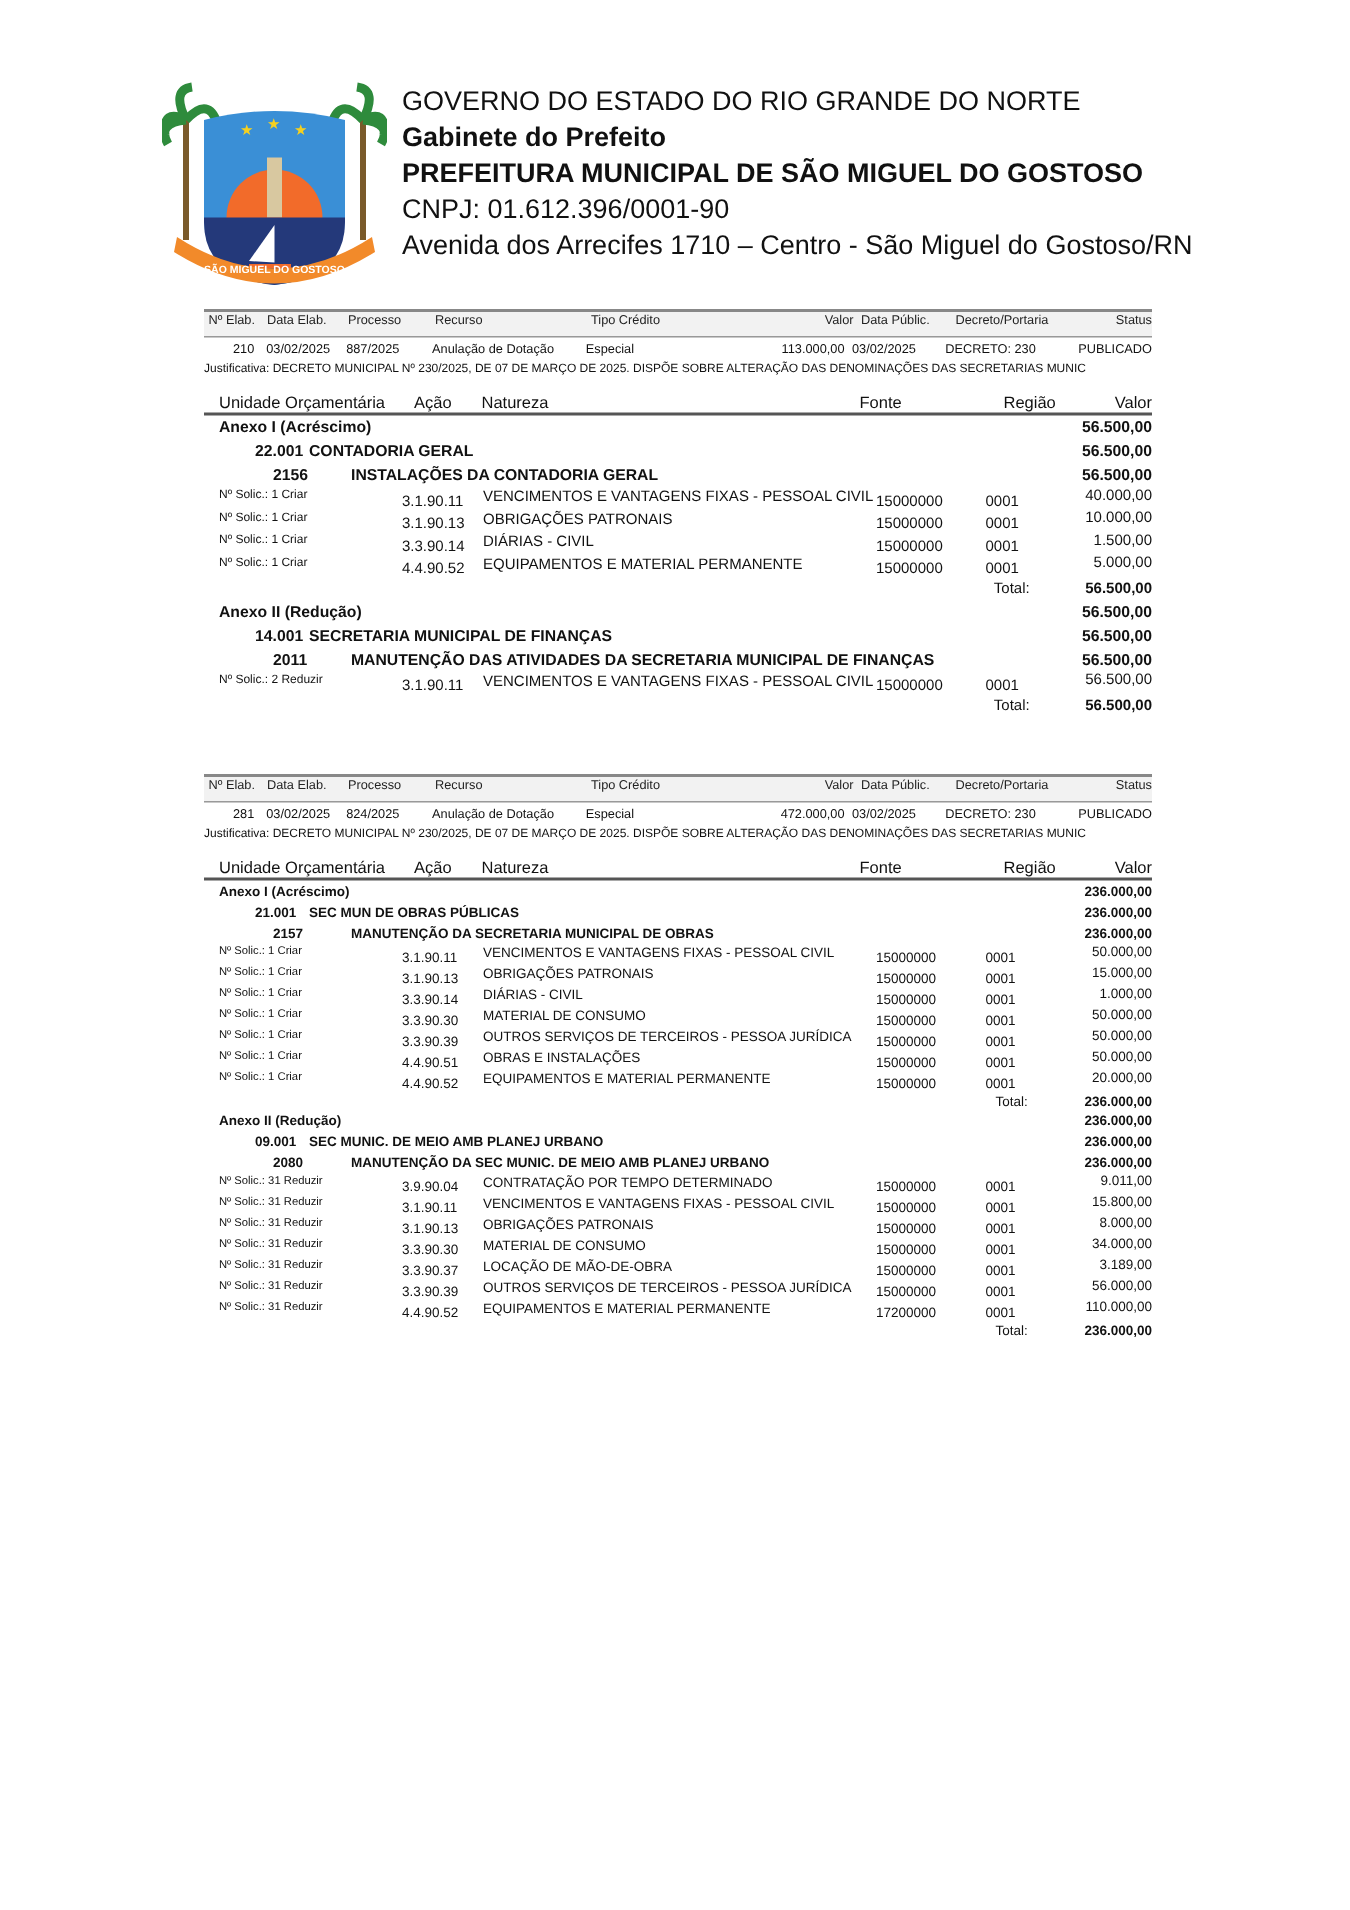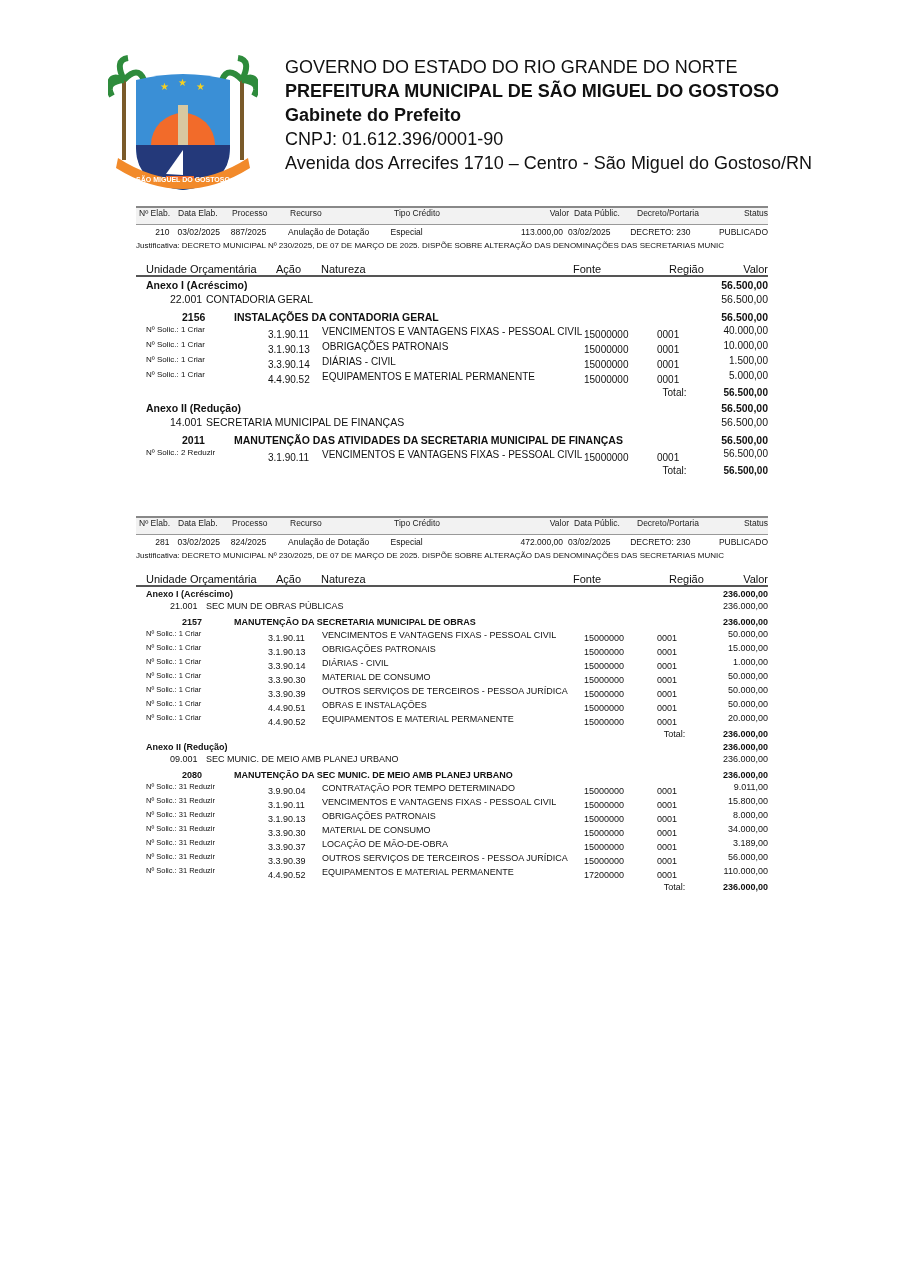--- a/index.html
+++ b/index.html
@@ -1,38 +1,38 @@
 <!DOCTYPE html>
 <html><head>
 <meta charset="utf-8">
 <style>
   html,body{margin:0;padding:0;background:#fff;}
   body{width:900px;height:1273px;position:relative;overflow:hidden;font-family:"Liberation Sans",sans-serif;color:#111;}
   .logo{position:absolute;left:108px;top:50px;width:150px;height:150px;}
-  .hdr{position:absolute;left:285px;top:55px;line-height:24px;font-size:18px;}
+  .hdr{position:absolute;left:268px;top:55px;line-height:24px;font-size:18px;}
   .hdr div{white-space:nowrap;}
   .hdr .b{font-weight:bold;}
   .doc{position:absolute;left:136px;width:632px;}
   .mhead{display:flex;font-size:8.5px;color:#222;border-top:2px solid #888;border-bottom:1px solid #999;background:#f2f2f2;height:16px;}
   .mrow{display:flex;font-size:8.5px;height:14px;align-items:center;}
   .c1{width:34px;text-align:right;}
   .c2{width:50px;margin-left:8px;}
   .c3{width:50px;margin-left:4px;}
   .c4{width:100px;margin-left:8px;}
   .c5{width:80px;margin-left:4px;}
   .c6{width:95px;text-align:right;}
   .c7{width:55px;margin-left:5px;}
   .c8{width:90px;margin-left:8px;}
   .c9{flex:1;text-align:right;}
   .just{font-size:8px;white-space:nowrap;height:14px;line-height:14px;}
   .thead{display:flex;font-size:11px;border-bottom:2px solid #555;height:18px;align-items:flex-end;padding-left:10px;margin-top:4px;}
   .thead .u{width:130px;} .thead .a{width:45px;} .thead .n{width:252px;} .thead .f{width:60px;} .thead .r{width:55px;padding-left:36px;} .thead .v{flex:1;text-align:right;}
   .anexo{display:flex;font-weight:bold;font-size:10.5px;height:16px;align-items:center;padding-left:10px;gap:21px;}
   .anexo span:first-child{flex:1;}
-  .unit{display:flex;font-weight:normal;font-size:10.5px;height:16px;padding-left:34px;}
+  .unit{display:flex;font-weight:bold;font-size:10.5px;height:16px;align-items:center;padding-left:34px;}
   .unit .code{width:36px;} .unit .nm{flex:1;}
   .acao{display:flex;font-weight:bold;font-size:10.5px;height:16px;align-items:center;padding-left:46px;gap:16px;}
   .acao .code{width:36px;} .acao .nm{flex:1;}
   .item{display:flex;font-size:10px;min-height:15px;align-items:flex-start;}
   .item .sol{width:122px;font-size:8px;padding-left:10px;padding-top:0;}
   .item .nat{width:54px;padding-top:4px;}
   .item .desc{width:262px;padding-top:1px;}
   .item .fonte{width:73px;padding-top:4px;}
   .item .reg{width:55px;padding-top:4px;}
   .item .val{flex:1;text-align:right;}
@@ -65,22 +65,22 @@
   <rect x="58" y="126" width="28" height="3" fill="#f26b2a"></rect>
   <text x="52" y="40" font-size="10" fill="#f5d020">★</text>
   <text x="70" y="36" font-size="10" fill="#f5d020">★</text>
   <text x="88" y="40" font-size="10" fill="#f5d020">★</text>
   <path d="M10 108 Q75 150 140 108 L142 118 Q75 160 8 118 Z" fill="#f28a2a"></path>
   <text x="75" y="132" font-size="7" fill="#fff" text-anchor="middle" font-weight="bold" font-family="Liberation Sans, sans-serif">SÃO MIGUEL DO GOSTOSO</text>
 </svg>
 
 <div class="hdr">
   <div>GOVERNO DO ESTADO DO RIO GRANDE DO NORTE</div>
+  <div class="b">Gabinete do Prefeito</div>
   <div class="b">PREFEITURA MUNICIPAL DE SÃO MIGUEL DO GOSTOSO</div>
-  <div class="b">Gabinete do Prefeito</div>
   <div>CNPJ: 01.612.396/0001-90</div>
   <div>Avenida dos Arrecifes 1710 – Centro - São Miguel do Gostoso/RN</div>
 </div>
 
 <div class="doc" style="top:206px;">
   <div class="mhead">
     <span class="c1">Nº Elab.</span>
     <span class="c2">Data Elab.</span>
     <span class="c3">Processo</span>
     <span class="c4">Recurso</span>

